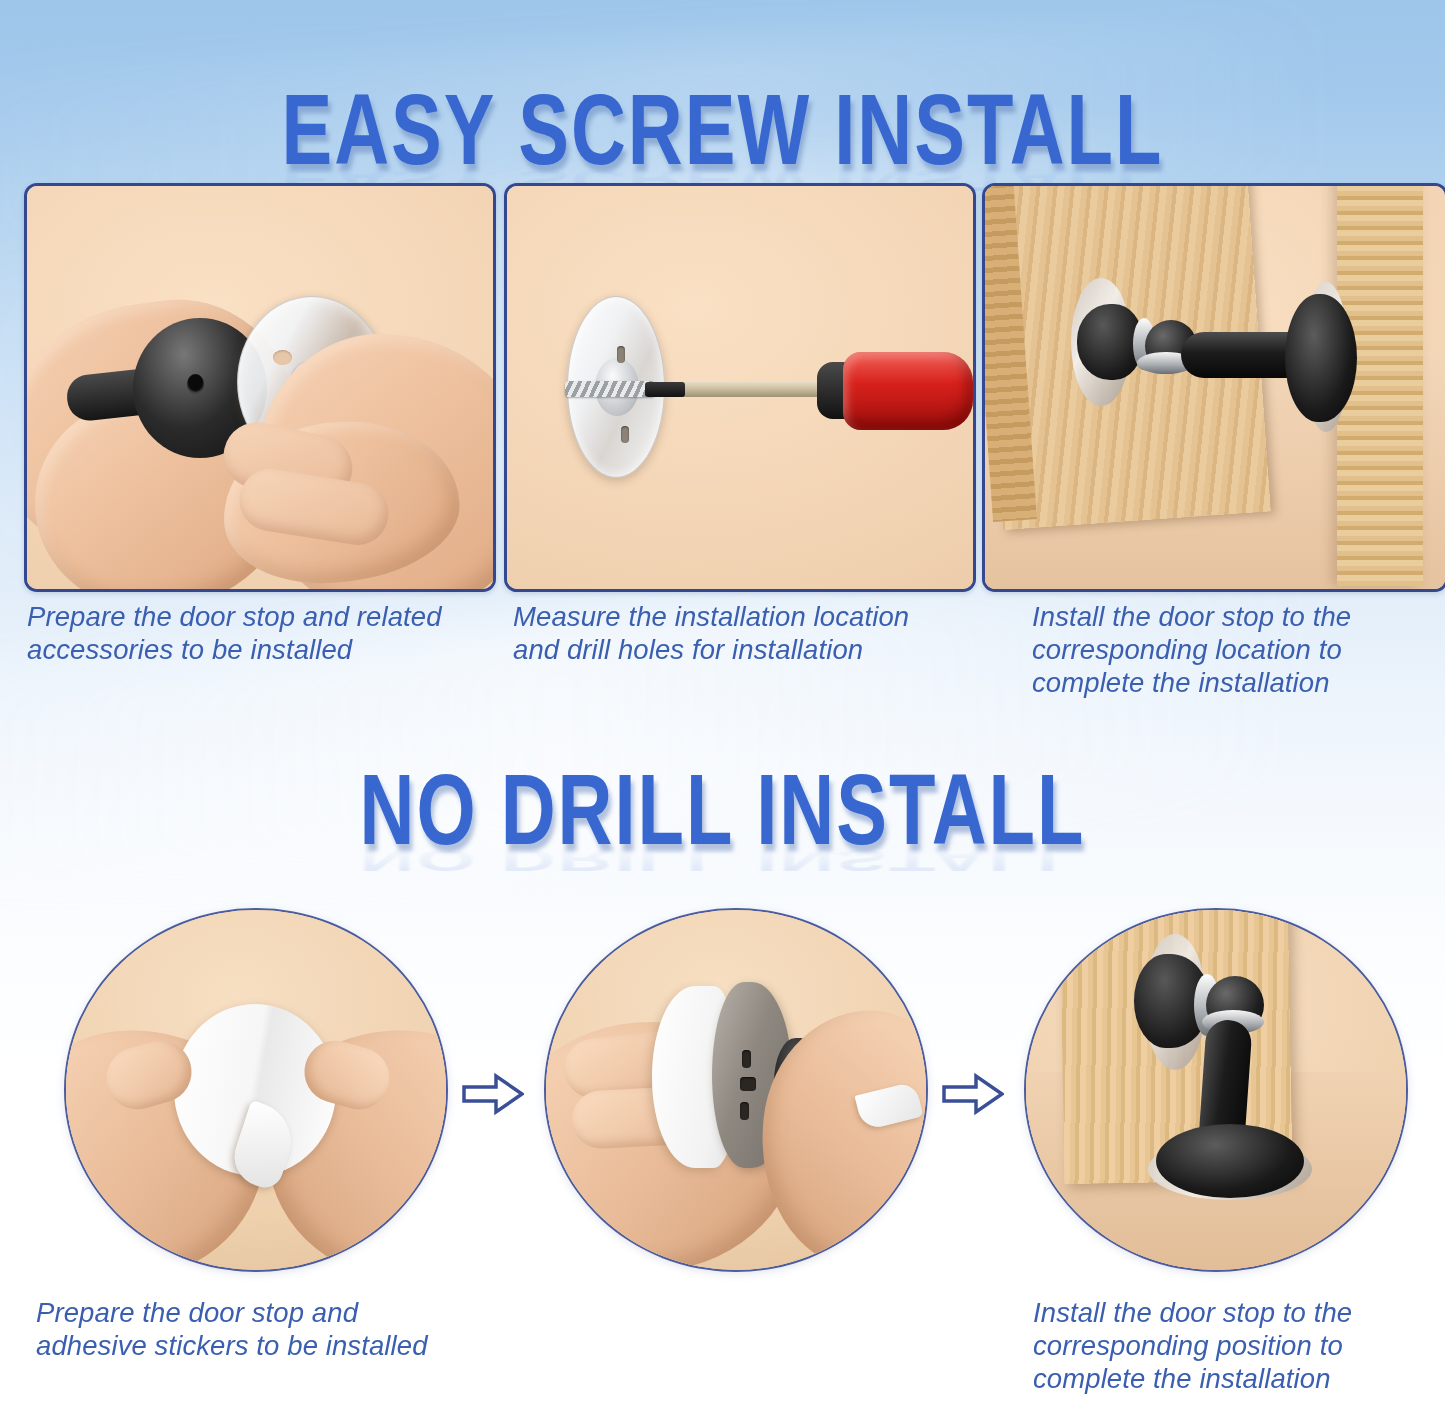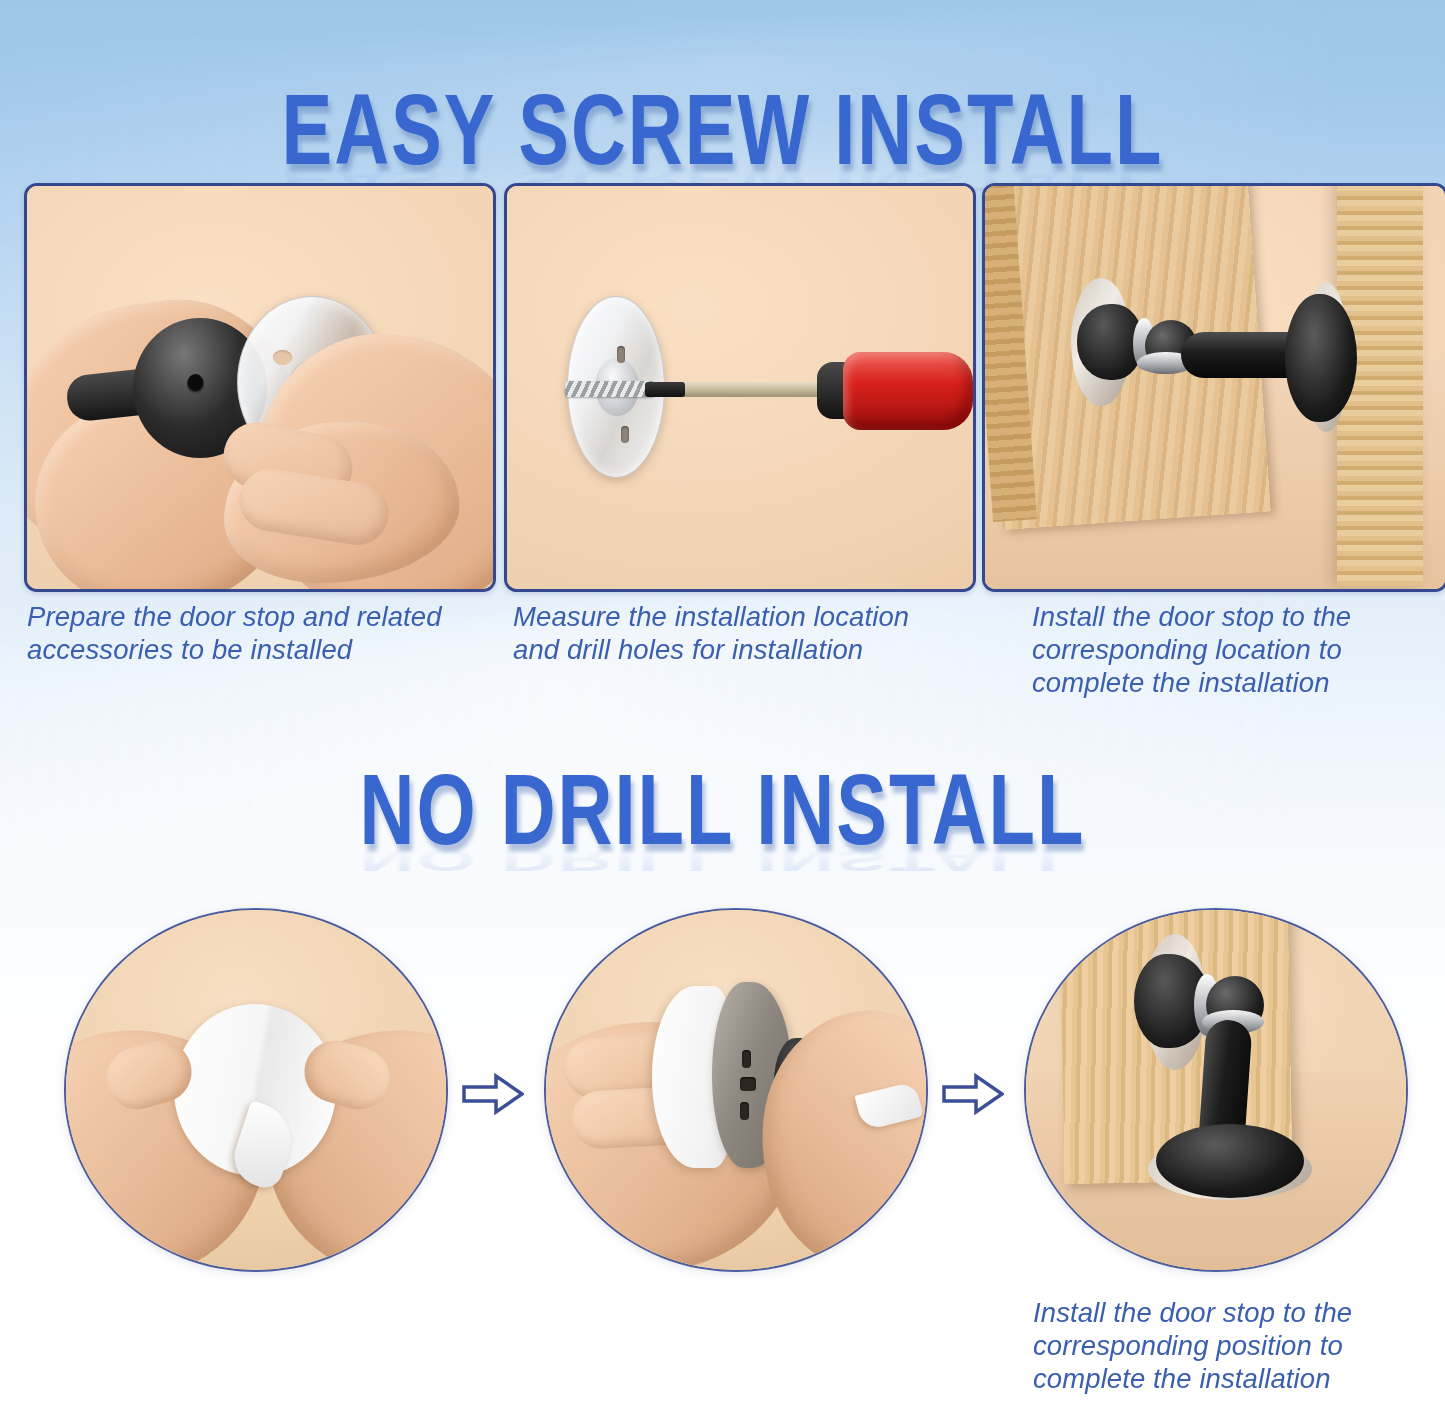--- a/index.html
+++ b/index.html
@@ -409,17 +409,19 @@
     <div class="c3-plate"></div>
     <div class="c3-cap"></div>
     <div class="c3-ring"></div>
     <div class="c3-ball"></div>
     <div class="c3-ring2"></div>
     <div class="c3-stem"></div>
     <div class="c3-basePlate"></div>
     <div class="c3-base"></div>
   </div>
 
+  <div class="cap" id="c4">Prepare the door stop and
+adhesive stickers to be installed</div>
   <div class="cap" id="c6">Install the door stop to the
 corresponding position to
 complete the installation</div>
 
 </div>
 
 </body></html>

